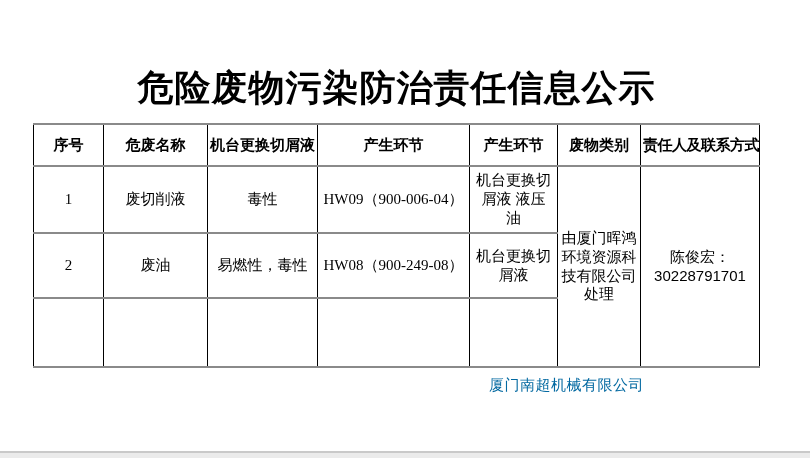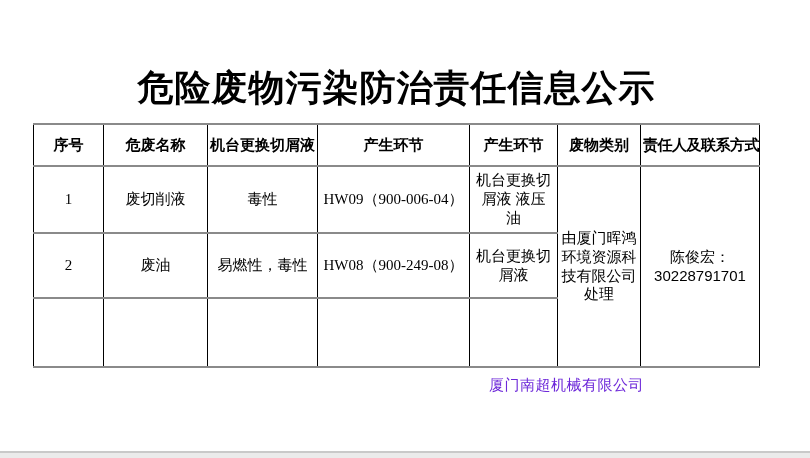--- a/index.html
+++ b/index.html
@@ -26,21 +26,21 @@
   table.waste-table th{font-weight:bold;}
   th.th-contact{font-size:14px;white-space:nowrap;letter-spacing:-0.5px;margin-top:48px;}
   .serif-cell{font-family:"Liberation Serif",serif;}
   tr.hdr-row{height:42px;}
   tr.row-1{height:67px;}
   tr.row-2{height:65px;}
   tr.row-3{height:69px;}
   .contact-line{display:block;}
   .footer-company{
     position:absolute;left:489px;top:376px;
-    font-size:15px;color:#6d28d9;letter-spacing:0.5px;
+    font-size:15px;color:#0369a1;letter-spacing:0.5px;
   }
   .bottom-strip{
     position:absolute;left:0;bottom:0;width:810px;height:5px;
     background:#ebebeb;border-top:2px solid #c9c9c9;
   }
 </style>
 </head>
 <body>
 
 <div class="doc-title">危险废物污染防治责任信息公示</div>

